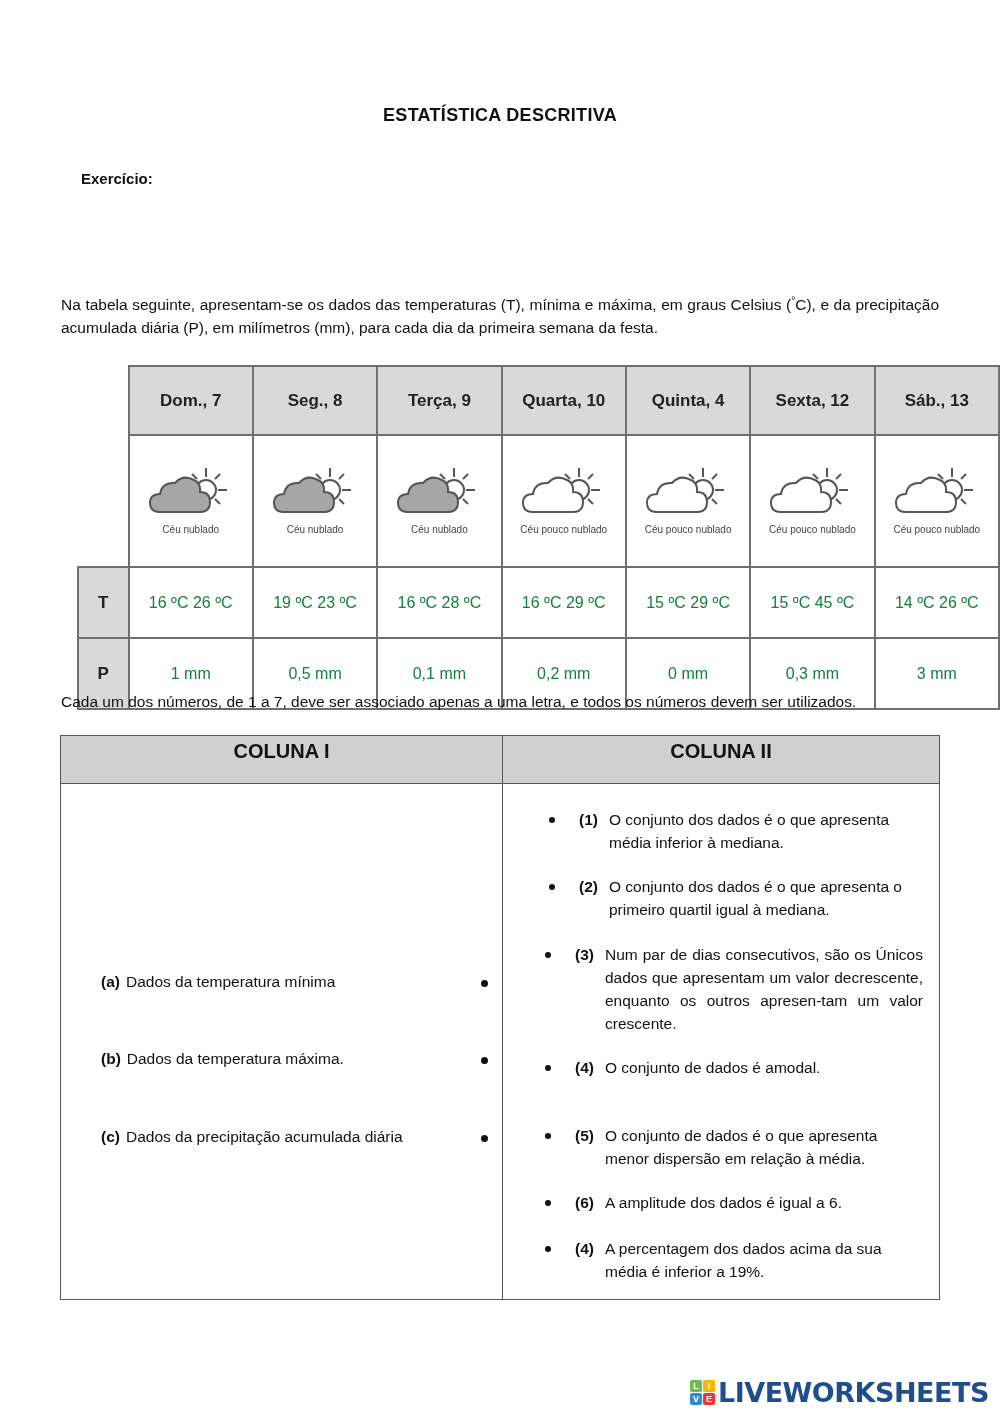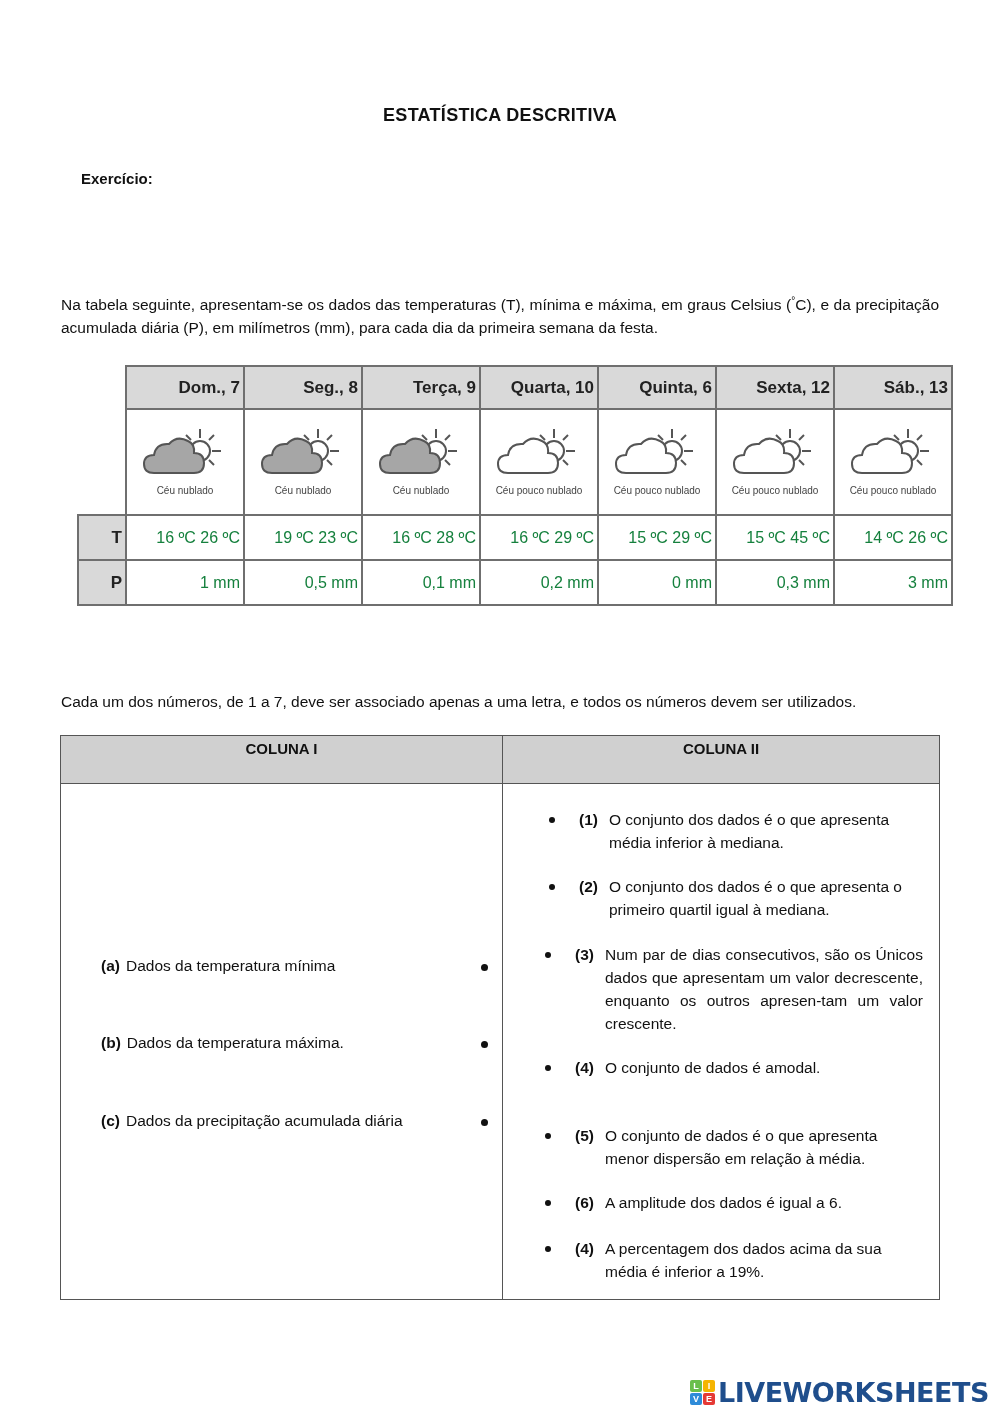--- a/index.html
+++ b/index.html
@@ -9,37 +9,37 @@
     .subtitle { position: absolute; top: 170px; left: 81px; font-weight: bold; font-size: 15px; }
     .para { position: absolute; left: 61px; width: 878px; font-size: 15.5px; line-height: 23px; text-align: justify; }
     .p1 { top: 214px; text-indent: 19px; }
     .p2 { top: 289px; }
     .p3 { top: 621px; }
     .p4 { top: 690px; }
     sup.deg { font-size: 10px; }
 
     
     .wtable { position: absolute; left: 77px; top: 365px; border-collapse: collapse; font-family: "Liberation Sans", sans-serif; }
-    .wtable td, .wtable th { border: 2px solid #6f6f6f; text-align: right; padding: 3px; }
+    .wtable td, .wtable th { border: 2px solid #6f6f6f; text-align: center; padding: 16px; }
     .wtable th.day { background: #d9d9d9; font-weight: bold; font-size: 17px; height: 35px; width: 110px; color: #222; }
     .wtable th.corner { border: none; background: transparent; width: 40px; }
     .wtable td.corner { border-top: none; border-left: none; border-bottom: none; }
     .wtable td.icon-cell { height: 98px; vertical-align: top; }
     .wtable td.rowlabel { background: #d9d9d9; font-weight: bold; font-size: 17px; width: 40px; color: #222; }
     .wtable td.val { font-size: 16px; height: 37px; color: #15803d; }
     .icon-wrap { display: flex; flex-direction: column; align-items: center; }
     .icon-wrap svg { margin-top: 14px; }
     .cond { font-size: 10px; color: #444; margin-top: 6px; }
 
     
     .mtable { position: absolute; left: 60px; top: 735px; width: 880px; height: 565px; border-collapse: collapse; }
-    .mtable th { background: #d0d0d0; border: 1.5px solid #555; height: 42px; font-size: 15px; font-weight: bold; vertical-align: top; padding-top: 4px; }
+    .mtable th { background: #d0d0d0; border: 1.5px solid #555; height: 42px; font-size: 20px; font-weight: bold; vertical-align: top; padding-top: 4px; }
     .mtable td { border: 1.5px solid #555; vertical-align: top; position: relative; }
     .col1 { width: 439px; }
-    .leftitem { position: absolute; left: 40px; font-size: 15.5px; }
+    .leftitem { position: absolute; left: 40px; font-size: 15.5px; margin-top: 16px; }
     .leftitem b { margin-right: 6px; }
     .dot { position: absolute; left: 380px; width: 7px; height: 7px; border-radius: 50%; background: #111; top: 7px; }
     .rightitem { position: absolute; left: 40px; width: 390px; font-size: 15.5px; line-height: 23px; }
     .rightitem .num { position: absolute; font-weight: bold; }
     .rightitem .txt { display: block; }
     .bulletdot { position: absolute; width: 6px; height: 6px; border-radius: 50%; background: #111; top: 9px; }
 
     
     .logo { position: absolute; left: 690px; top: 1377px; display: flex; align-items: center; }
     .logo-grid { display: grid; grid-template-columns: 12px 12px; grid-template-rows: 12px 12px; gap: 1px; margin-right: 3px; }
@@ -57,21 +57,21 @@
   <div class="para p2"><span>Na tabela seguinte, apresentam-se os dados das temperaturas (T), mínima e máxima, em graus Celsius (</span><sup class="deg">°</sup><span>C), e da precipitação acumulada diária (P), em milímetros (mm), para cada dia da primeira semana da festa.</span></div>
 
   <table class="wtable">
     <tbody>
         <tr>
       <th class="corner"></th>
       <th class="day">Dom., 7</th>
       <th class="day">Seg., 8</th>
       <th class="day">Terça, 9</th>
       <th class="day">Quarta, 10</th>
-      <th class="day">Quinta, 6</th>
+      <th class="day">Quinta, 4</th>
       <th class="day">Sexta, 12</th>
       <th class="day">Sáb., 13</th>
     </tr>
     <tr>
       <td class="corner" style="border:none;"></td>
       <td class="icon-cell">
             <div class="icon-wrap">
         <svg width="86" height="52" viewBox="0 0 86 52">
                 <g stroke="#555" stroke-width="2" fill="none">
                   <line x1="58" y1="2" x2="58" y2="11"></line>

